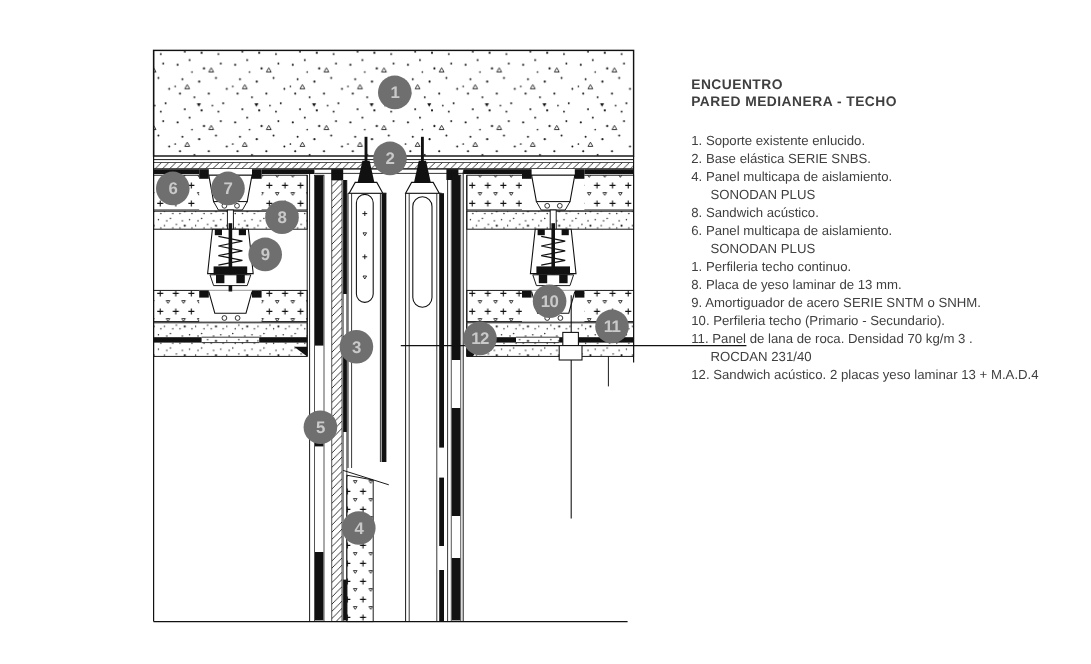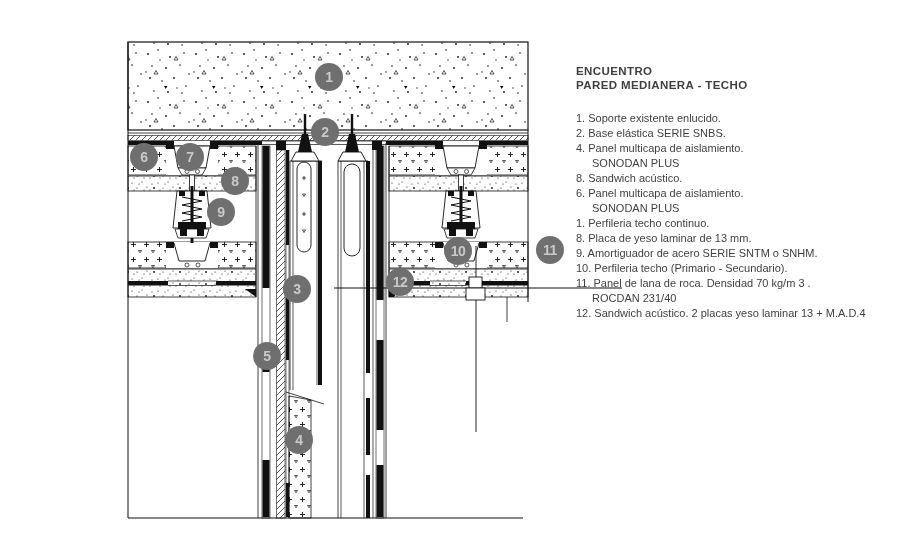--- a/index.html
+++ b/index.html
@@ -276,20 +276,20 @@
   </div>
 
   <div>
       <div class="callout" style="left: 329px; top: 77px;">1</div>
       <div class="callout" style="left: 325px; top: 132px;">2</div>
       <div class="callout" style="left: 144px; top: 157px;">6</div>
       <div class="callout" style="left: 190px; top: 157px;">7</div>
       <div class="callout" style="left: 235px; top: 181px;">8</div>
       <div class="callout" style="left: 221px; top: 212px;">9</div>
       <div class="callout" style="left: 458px; top: 251px;">10</div>
-      <div class="callout" style="left: 510px; top: 250px; margin-left: 40px;">11</div>
+      <div class="callout" style="left: 510px; top: 272px;">11</div>
       <div class="callout" style="left: 400px; top: 282px; text-align: right;">12</div>
       <div class="callout" style="left: 297px; top: 289px;">3</div>
       <div class="callout" style="left: 267px; top: 356px;">5</div>
       <div class="callout" style="left: 299px; top: 440px;">4</div>
     </div>
 
 </div>
 
 </body></html>

